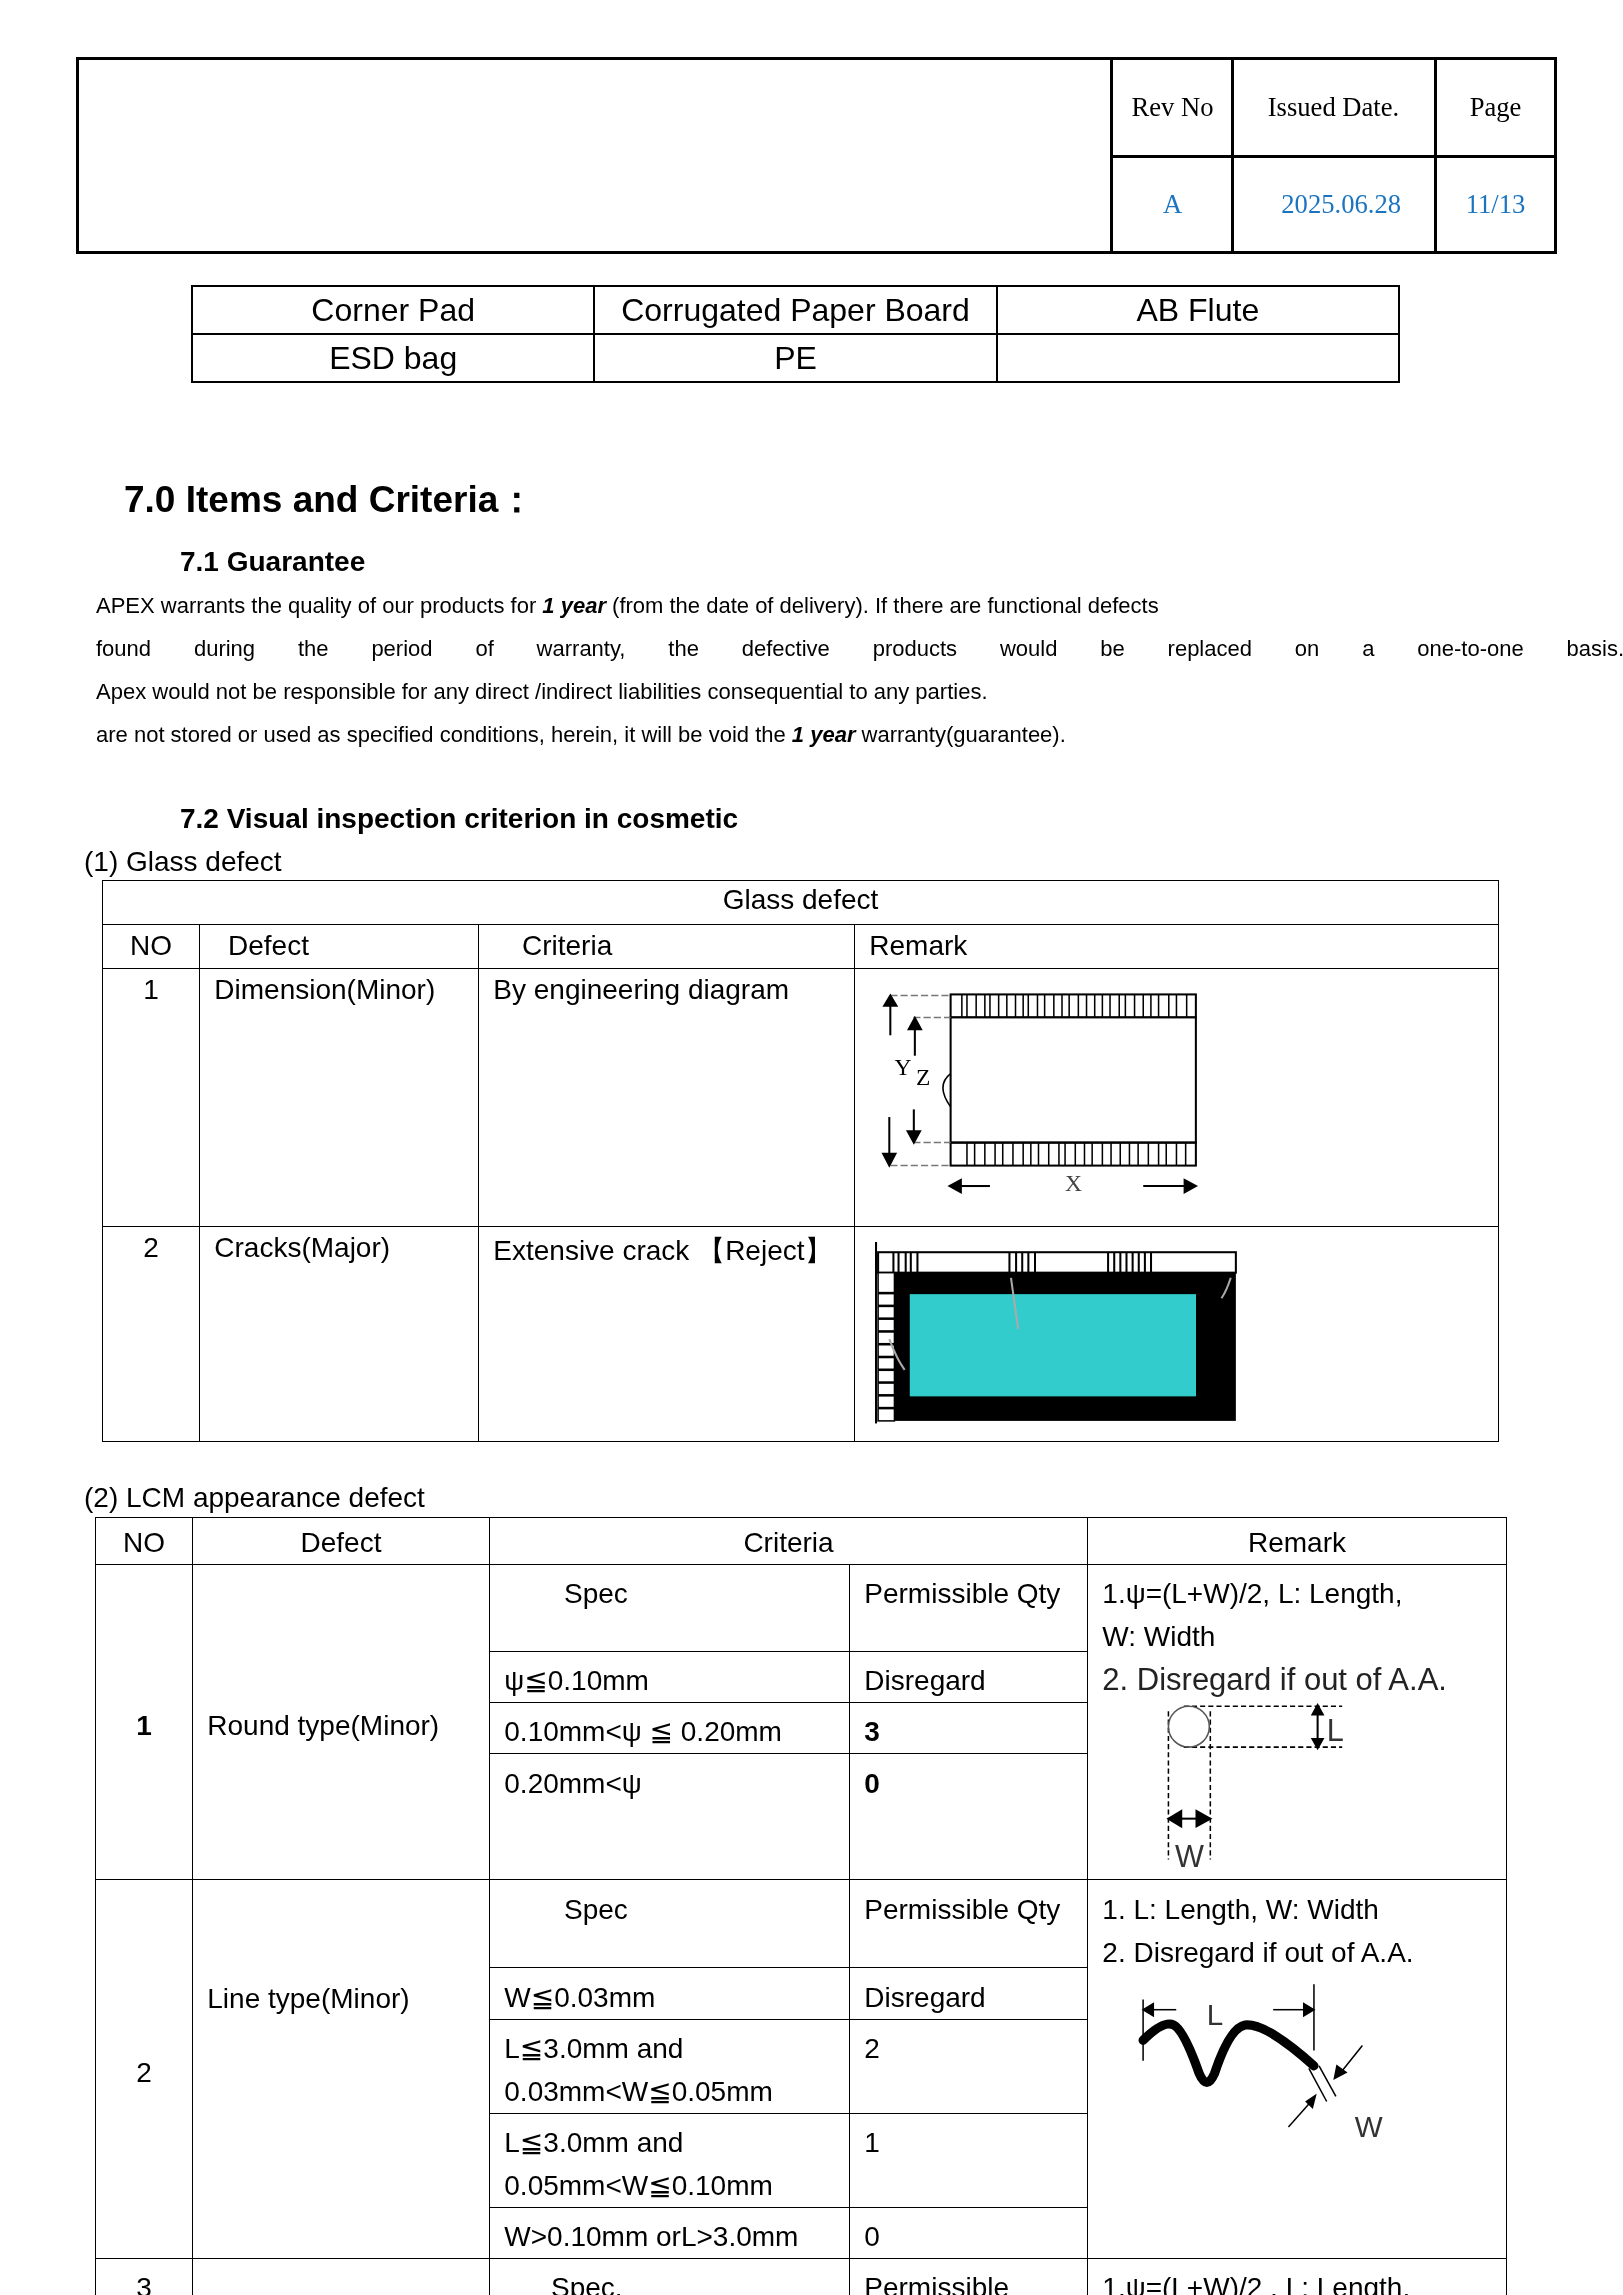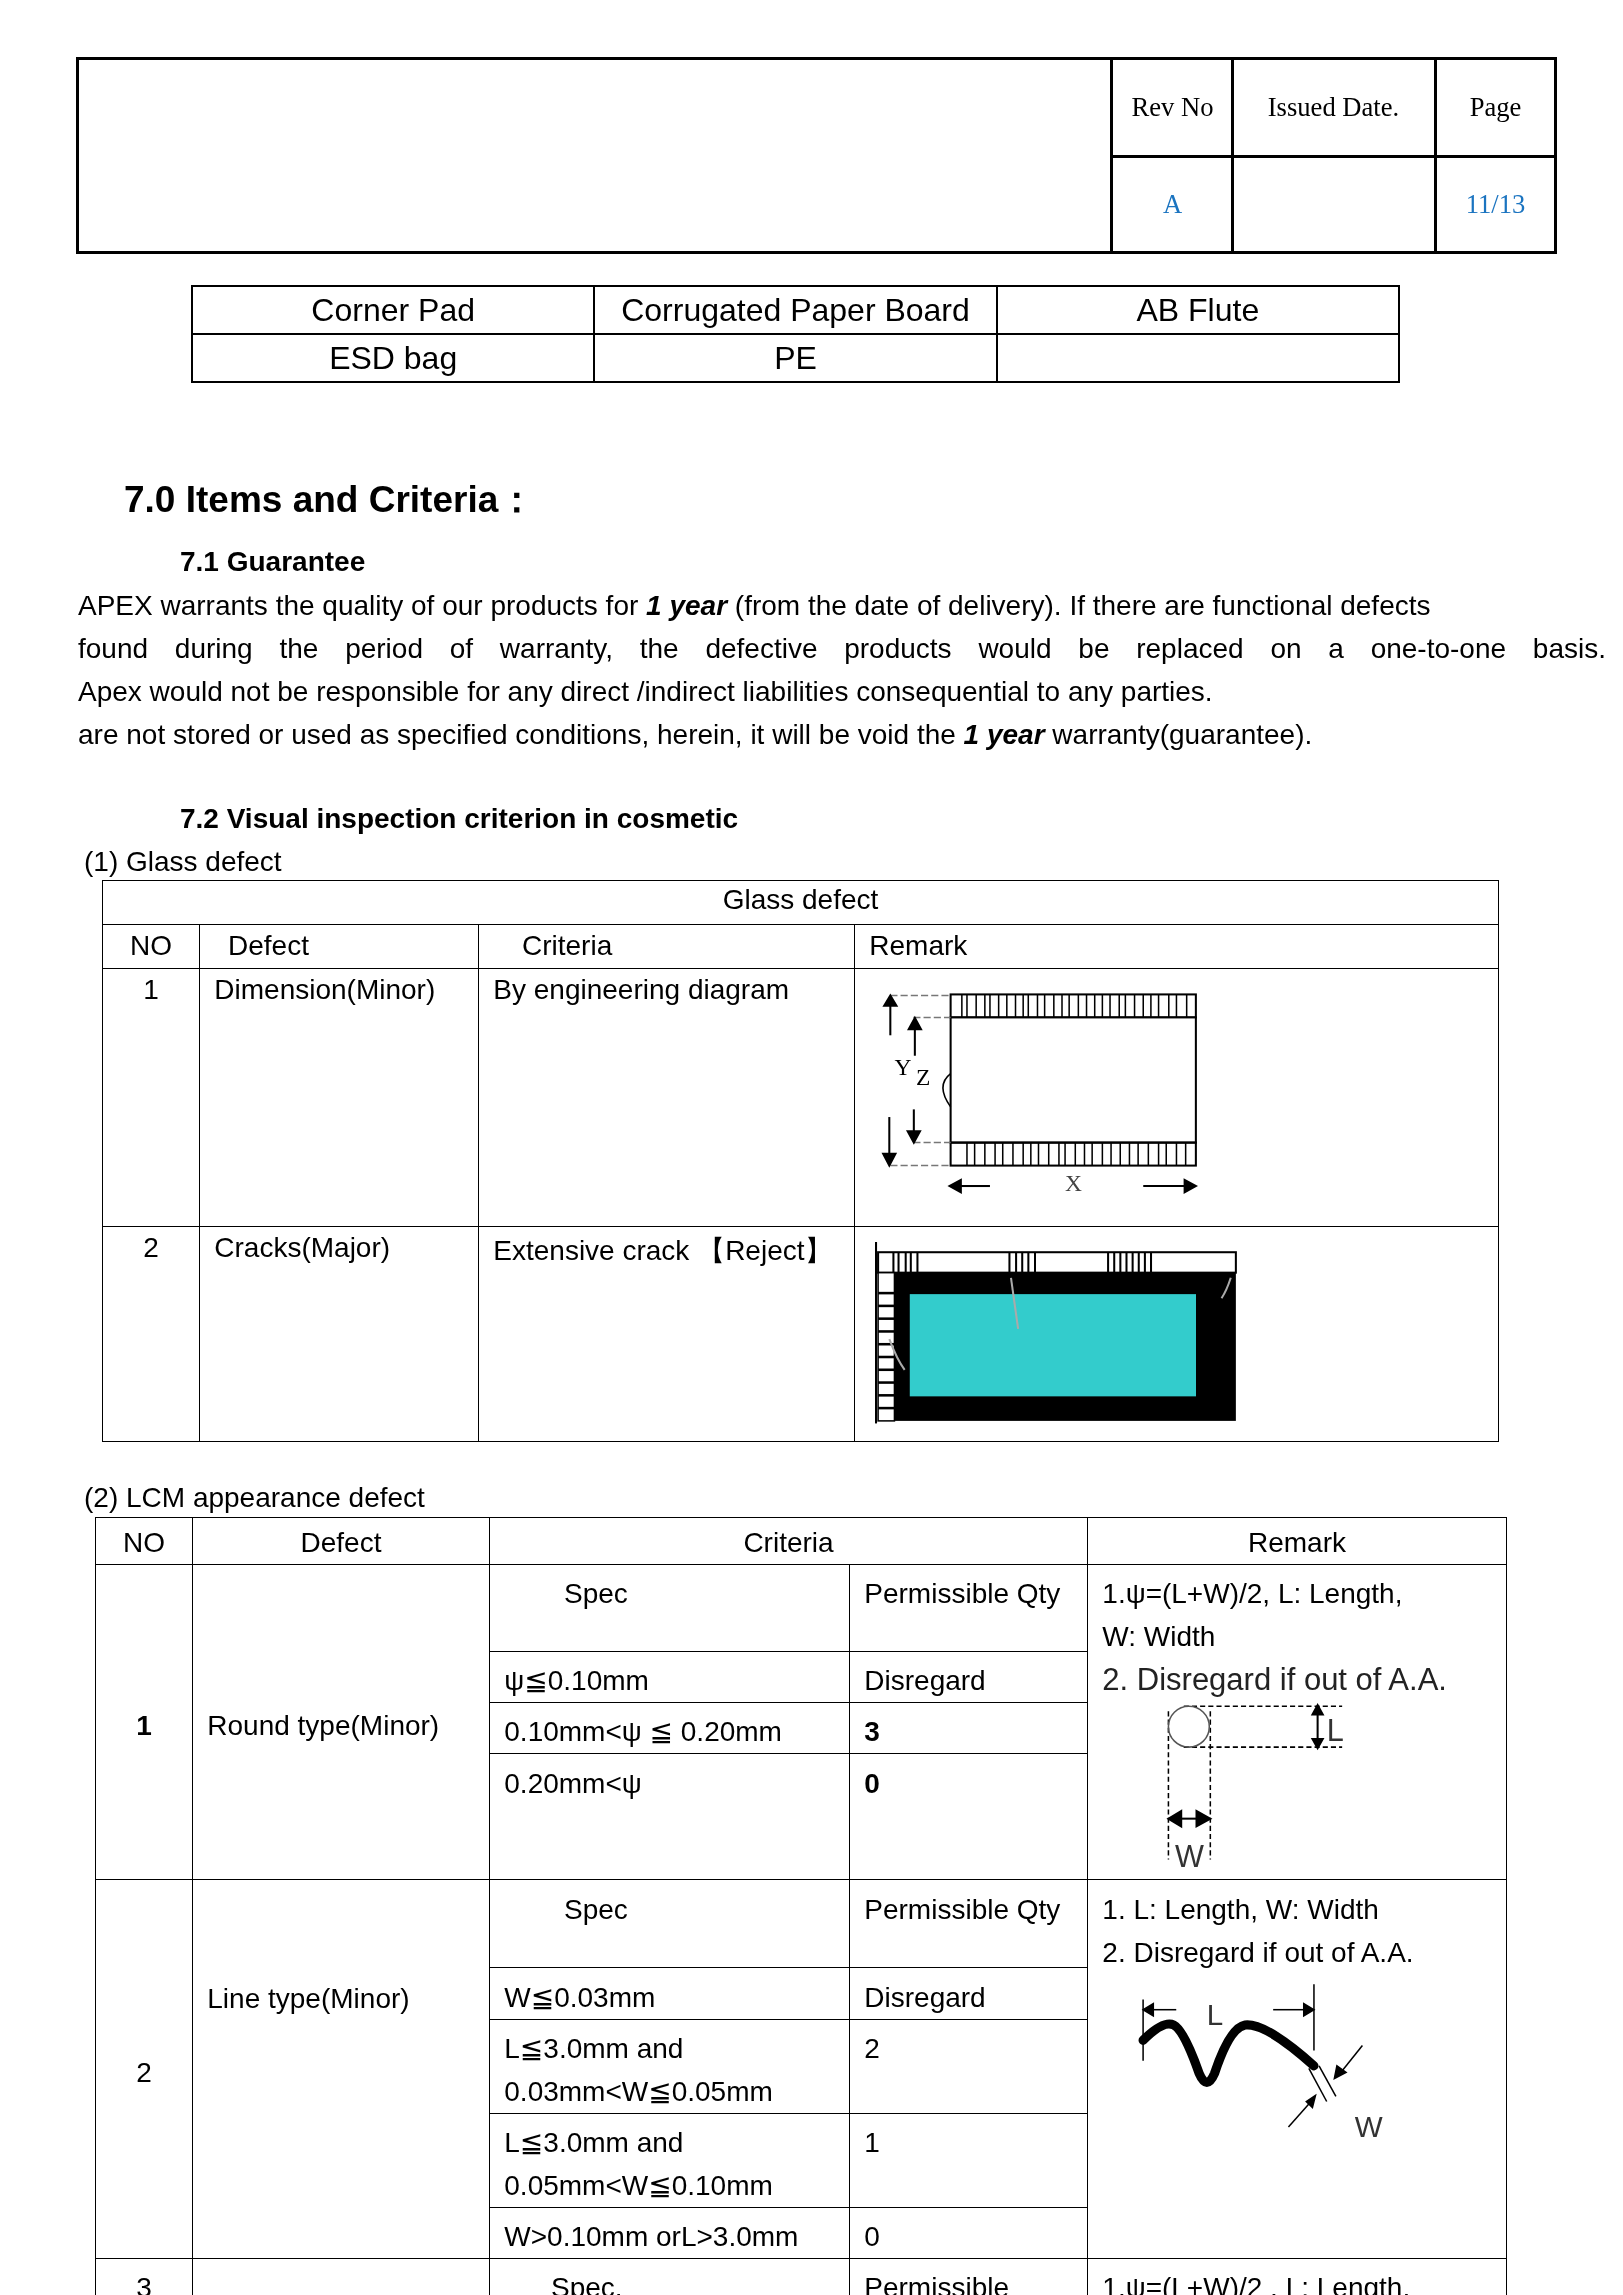--- a/index.html
+++ b/index.html
@@ -11,21 +11,21 @@
   .hdr .hline { position:absolute; height:3.1px; background:#000; }
   .hdr .cell { position:absolute; display:flex; align-items:center; justify-content:center; font-size:26.6px;font-family:Liberation Serif, serif; }
   .hdr .blue { color:#1b74c0; }
   
   table { border-collapse:collapse; table-layout:fixed; }
   .mat { left:191px; top:285px; width:1209px; }
   .mat td { border:2px solid #000; height:46px; text-align:center; font-size:32px; padding:0; }
   
   .h1 { left:124px; top:475px; font-size:37px; font-weight:bold; }
   .h2 { left:180px; font-size:28px; font-weight:bold; }
-  .para { left:78px; width:1528px; font-size:28px; line-height:43px; }
+  .para { left:96px; width:1528px; font-size:22px; line-height:43px; }
   .para .just { text-align:justify; text-align-last:justify; display:block; }
   .label { left:84px; font-size:28px; }
   
   .glass { left:102px; top:880px; width:1396px; }
   .glass td { border:1.5px solid #000; font-size:28px; vertical-align:top; padding:5.1px 14.3px; box-sizing:border-box; }
   .glass td.center { text-align:center;margin-left:12px; }
   
   .lcm { left:95px; top:1517px; width:1411px; }
   .lcm td { border:1.5px solid #000; font-size:28px; vertical-align:top; padding:7.2px 14.3px 0 14.3px; line-height:43px; box-sizing:border-box; }
   .lcm td.c { text-align:center; }
@@ -39,20 +39,21 @@
 
 <div class="abs hdr">
   <div class="vline" style="left:1031px"></div>
   <div class="vline" style="left:1152px"></div>
   <div class="vline" style="left:1355px"></div>
   <div class="hline" style="left:1031px; right:0; top:95px"></div>
   <div class="cell" style="left:1034px; width:119px; top:0; height:95px">Rev No</div>
   <div class="cell" style="left:1155px; width:199px; top:0; height:95px">Issued Date.</div>
   <div class="cell" style="left:1358px; width:117px; top:0; height:95px">Page</div>
   <div class="cell blue" style="left:1034px; width:119px; top:98px; height:93px">A</div>
+  <div class="cell blue" style="left:1155px; width:199px; top:98px; height:93px; padding-left:15.3px; box-sizing:border-box">2025.06.28</div>
   <div class="cell blue" style="left:1358px; width:117px; top:98px; height:93px">11/13</div>
 </div>
 
 <table class="abs mat">
   <tbody>
       <tr>
     <td>Corner Pad</td>
     <td>Corrugated Paper Board</td>
     <td>AB Flute</td>
   </tr>

